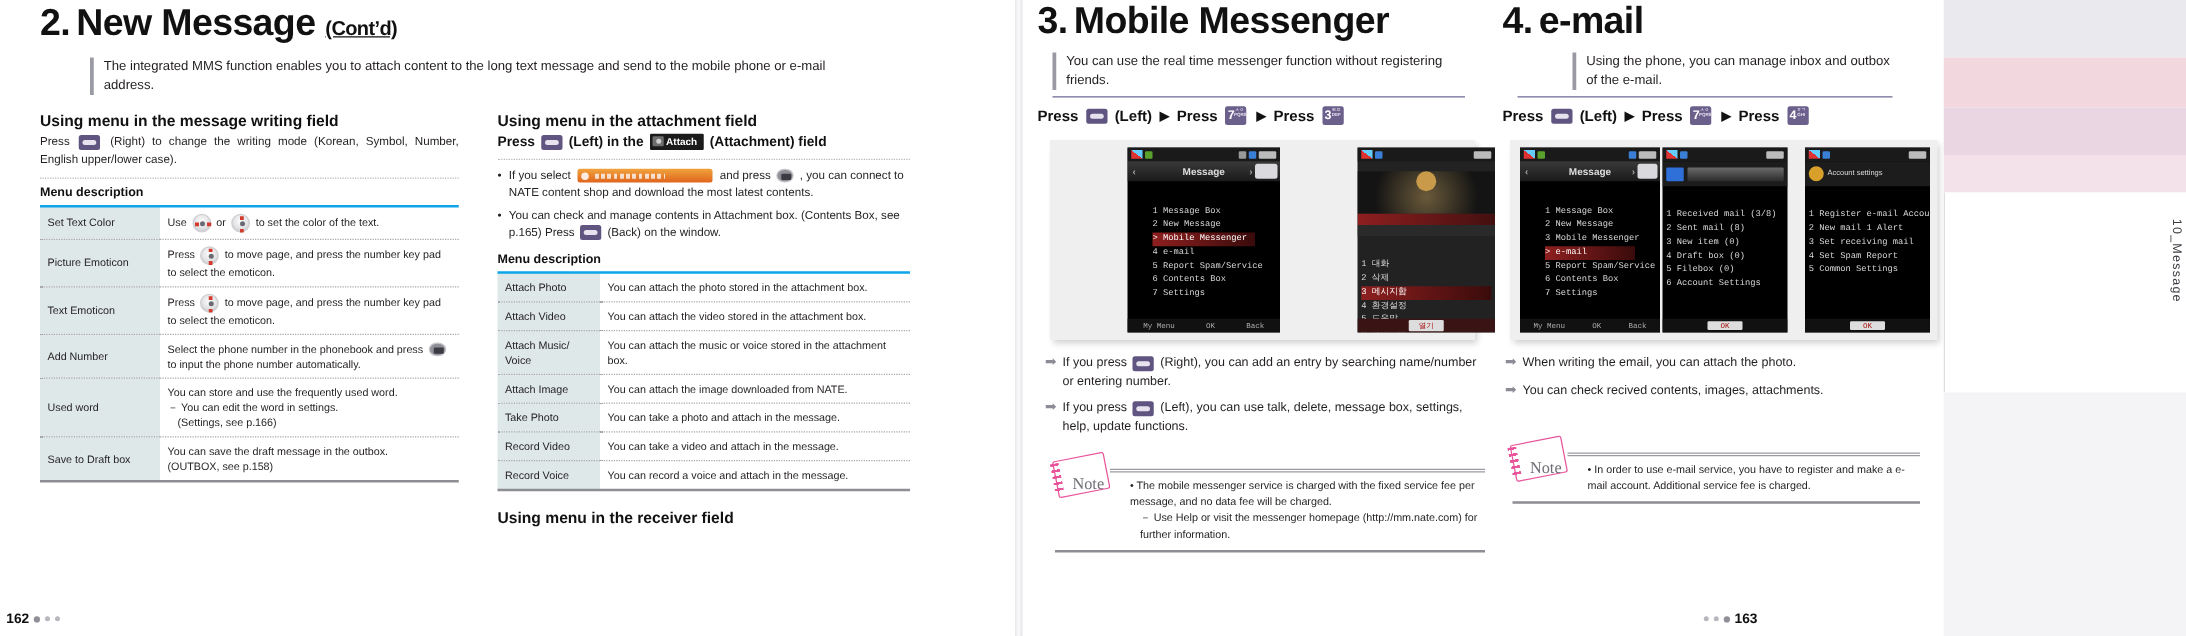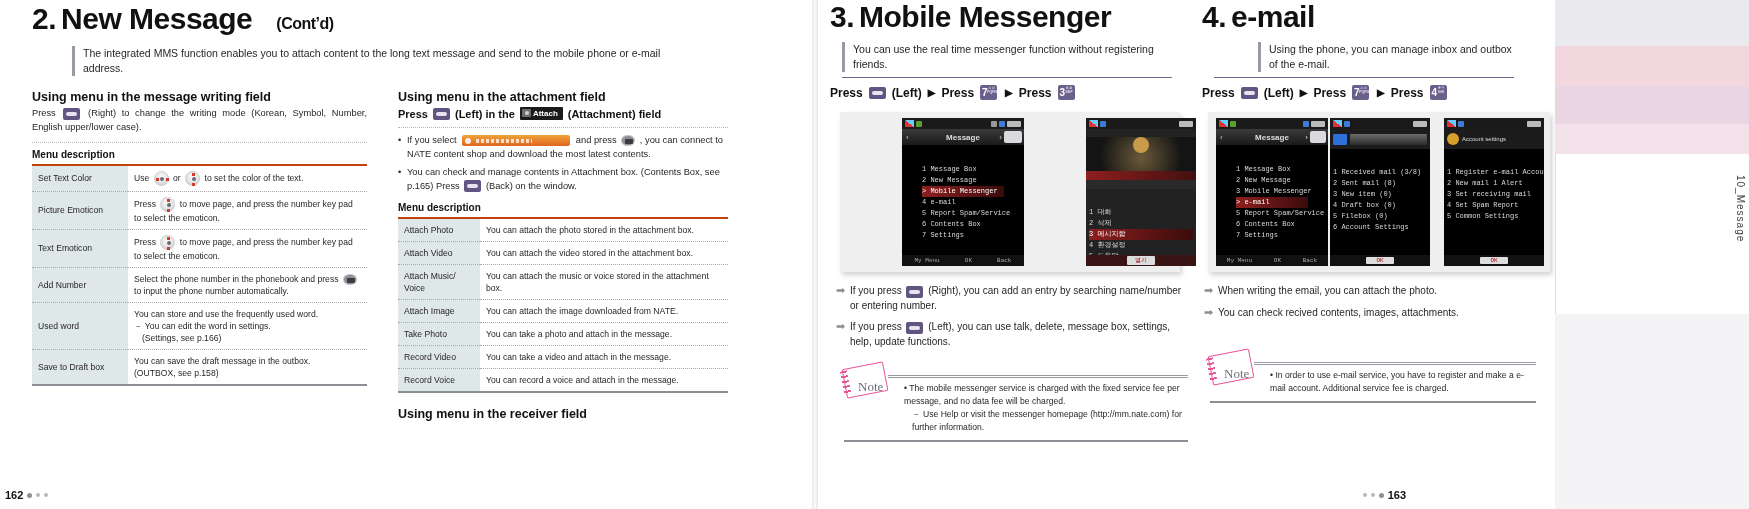--- a/index.html
+++ b/index.html
@@ -38,21 +38,22 @@
   }
   .sec-num {
     font-size: 30px; font-weight: bold; color: #111;
     margin-right: 5px;
   }
   .sec-title {
     font-size: 30px; font-weight: bold; color: #111;
   }
   .sec-cont {
     font-size: 16px; font-weight: bold; color: #111;
-    margin-left: 24px;
+    margin-left: 8px;
+    text-decoration: underline;
   }
 
   
   .blurb {
     display: flex; margin-top: 8px;
   }
   .blurb-bar {
     width: 3px; background: #9a9aa5; margin-right: 8px; flex: none;
   }
   .blurb-text {
@@ -76,21 +77,21 @@
   }
 
   .menu-desc-label {
     font-size: 10px; font-weight: bold; color: #111;
     margin: 4px 0 4px 0;
   }
 
   
   table.mtable {
     width: 100%; border-collapse: collapse;
-    border-top: 2px solid #c2410c;
+    border-top: 2px solid #0ea5e9;
     border-bottom: 2px solid #8d8d93;
   }
   table.mtable td {
     font-size: 8.6px; color: #231f20;
     padding: 5px 6px; vertical-align: middle;
     line-height: 1.4;
     border-bottom: 1px dotted #a8a8ae;
   }
   table.mtable tr:last-child td { border-bottom: none; }
   table.mtable td.k {

